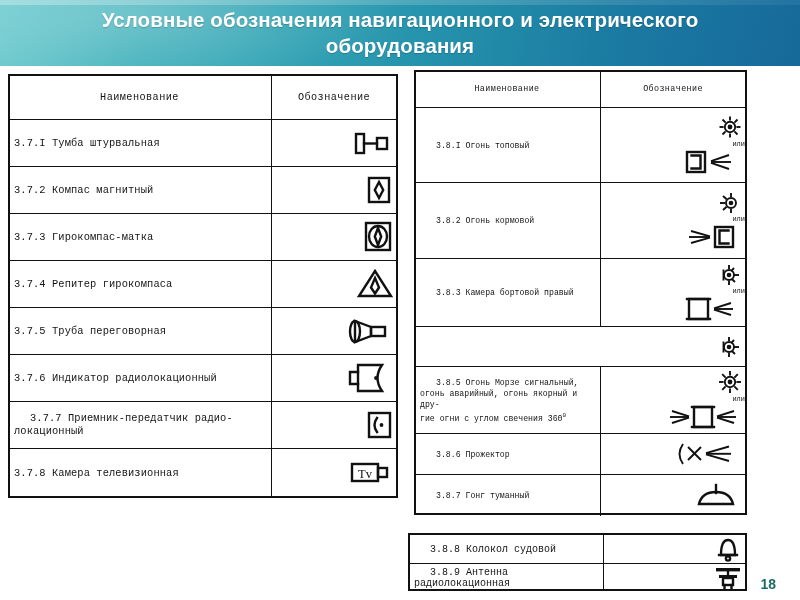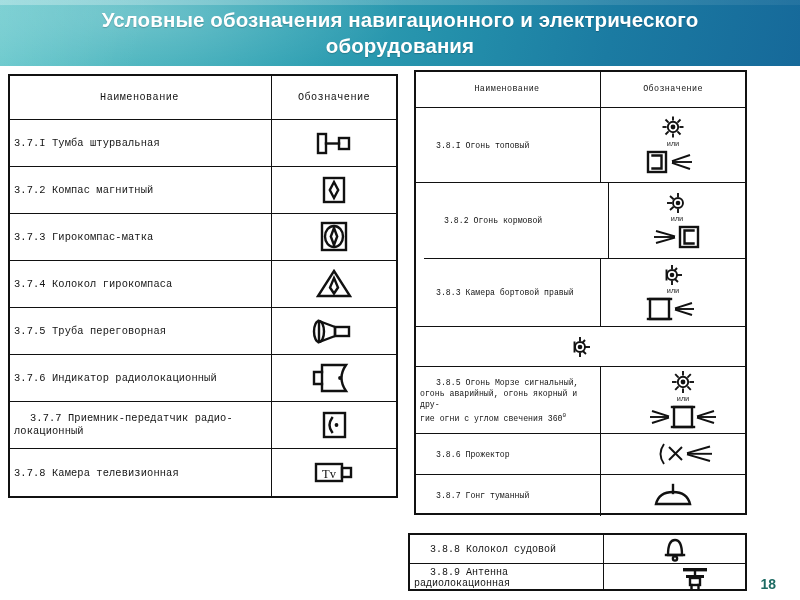--- a/index.html
+++ b/index.html
@@ -57,21 +57,21 @@
   .c-name{
     box-sizing:border-box;
     border-right:1.6px solid #111;
     display:flex;flex-direction:column;justify-content:center;
     padding:2px 6px 2px 4px;
   }
   .c-sym{
     box-sizing:border-box;
     flex:1 1 auto;
     display:flex;flex-direction:column;
-    align-items:center;justify-content:center;
+    align-items:flex-end;justify-content:center;
     gap:1px;
   }
   .hdr{font-weight:normal;}
   .hdr .c-name,.hdr .c-sym{
     align-items:center;justify-content:center;
     text-align:center;
   }
   .lbl{
     font-family:"Liberation Mono","DejaVu Sans Mono",monospace;
     font-size:10.4px;
@@ -172,21 +172,21 @@
           <rect class="sk" x="6" y="3" width="24" height="27"></rect>
           <ellipse class="sk" cx="18" cy="16.5" rx="9" ry="10.5"></ellipse>
           <path class="sk" d="M18 8 L21.2 16.5 L18 25 L14.8 16.5 Z"></path>
         </svg>
       </span>
     </div>
   </div>
 
   <div class="trow" style="height:47px;">
     <div class="c-name">
-      <div class="lbl">3.7.4 Колокол гирокомпаса</div>
+      <div class="lbl">3.7.4 Репитер гирокомпаса</div>
     </div>
     <div class="c-sym">
       <span>
         <svg width="42" height="34" viewBox="0 0 42 34">
           <path class="sk" d="M21 4 L37 29 L5 29 Z"></path>
           <path class="sk" d="M21 11 L25 20.5 L21 26.5 L17 20.5 Z"></path>
         </svg>
       </span>
     </div>
   </div>
@@ -293,21 +293,21 @@
           <g class="sk-t">
             <line x1="50" y1="6" x2="32" y2="12.2"></line>
             <line x1="52" y1="13" x2="32" y2="13"></line>
             <line x1="50" y1="20" x2="32" y2="13.8"></line>
           </g>
         </svg>
       </span>
     </div>
   </div>
 
-  <div class="trow" style="height:76px;margin-left:8px;">
+  <div class="trow" style="height:76px;">
     <div class="c-name">
       <div class="lbl ind">3.8.2 Огонь кормовой</div>
     </div>
     <div class="c-sym">
       <span>
         <svg width="30" height="22" viewBox="0 0 30 22">
           <circle class="sk-t" cx="16" cy="11" r="5"></circle>
           <circle class="sk-f" cx="16" cy="11" r="2.3"></circle>
           <g class="sk-t">
             <line x1="16" y1="1" x2="16" y2="5"></line>

